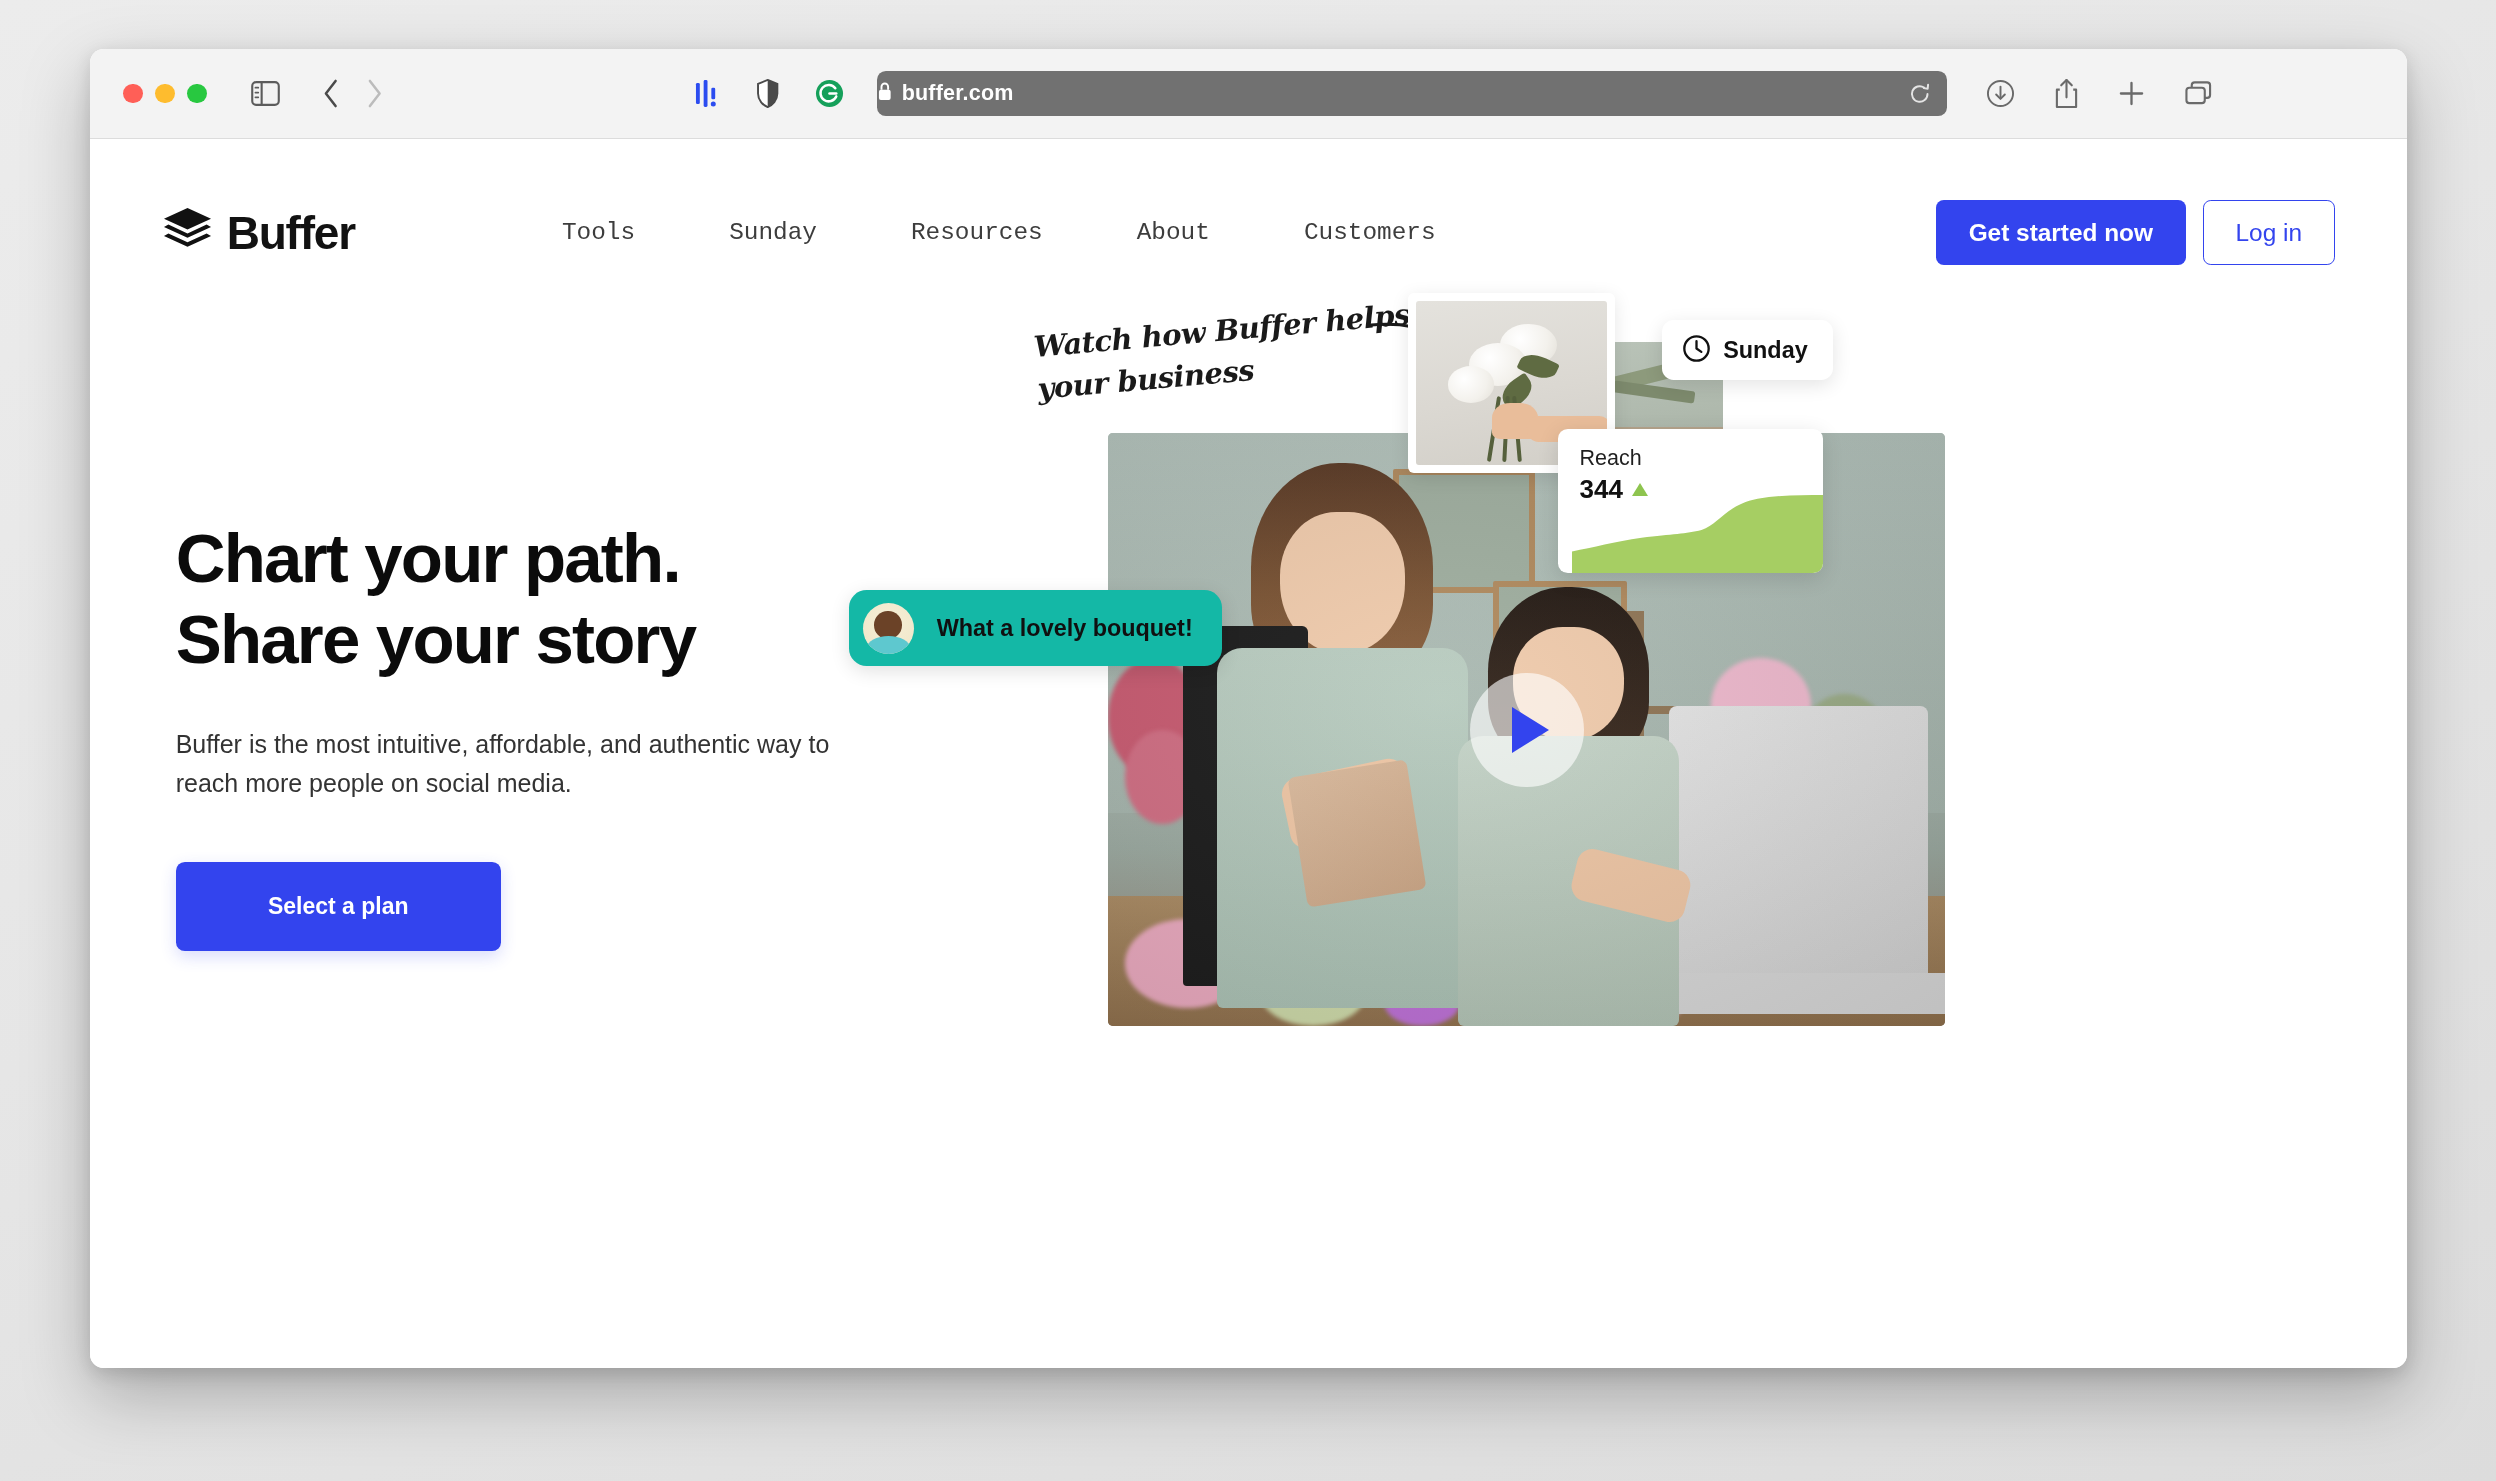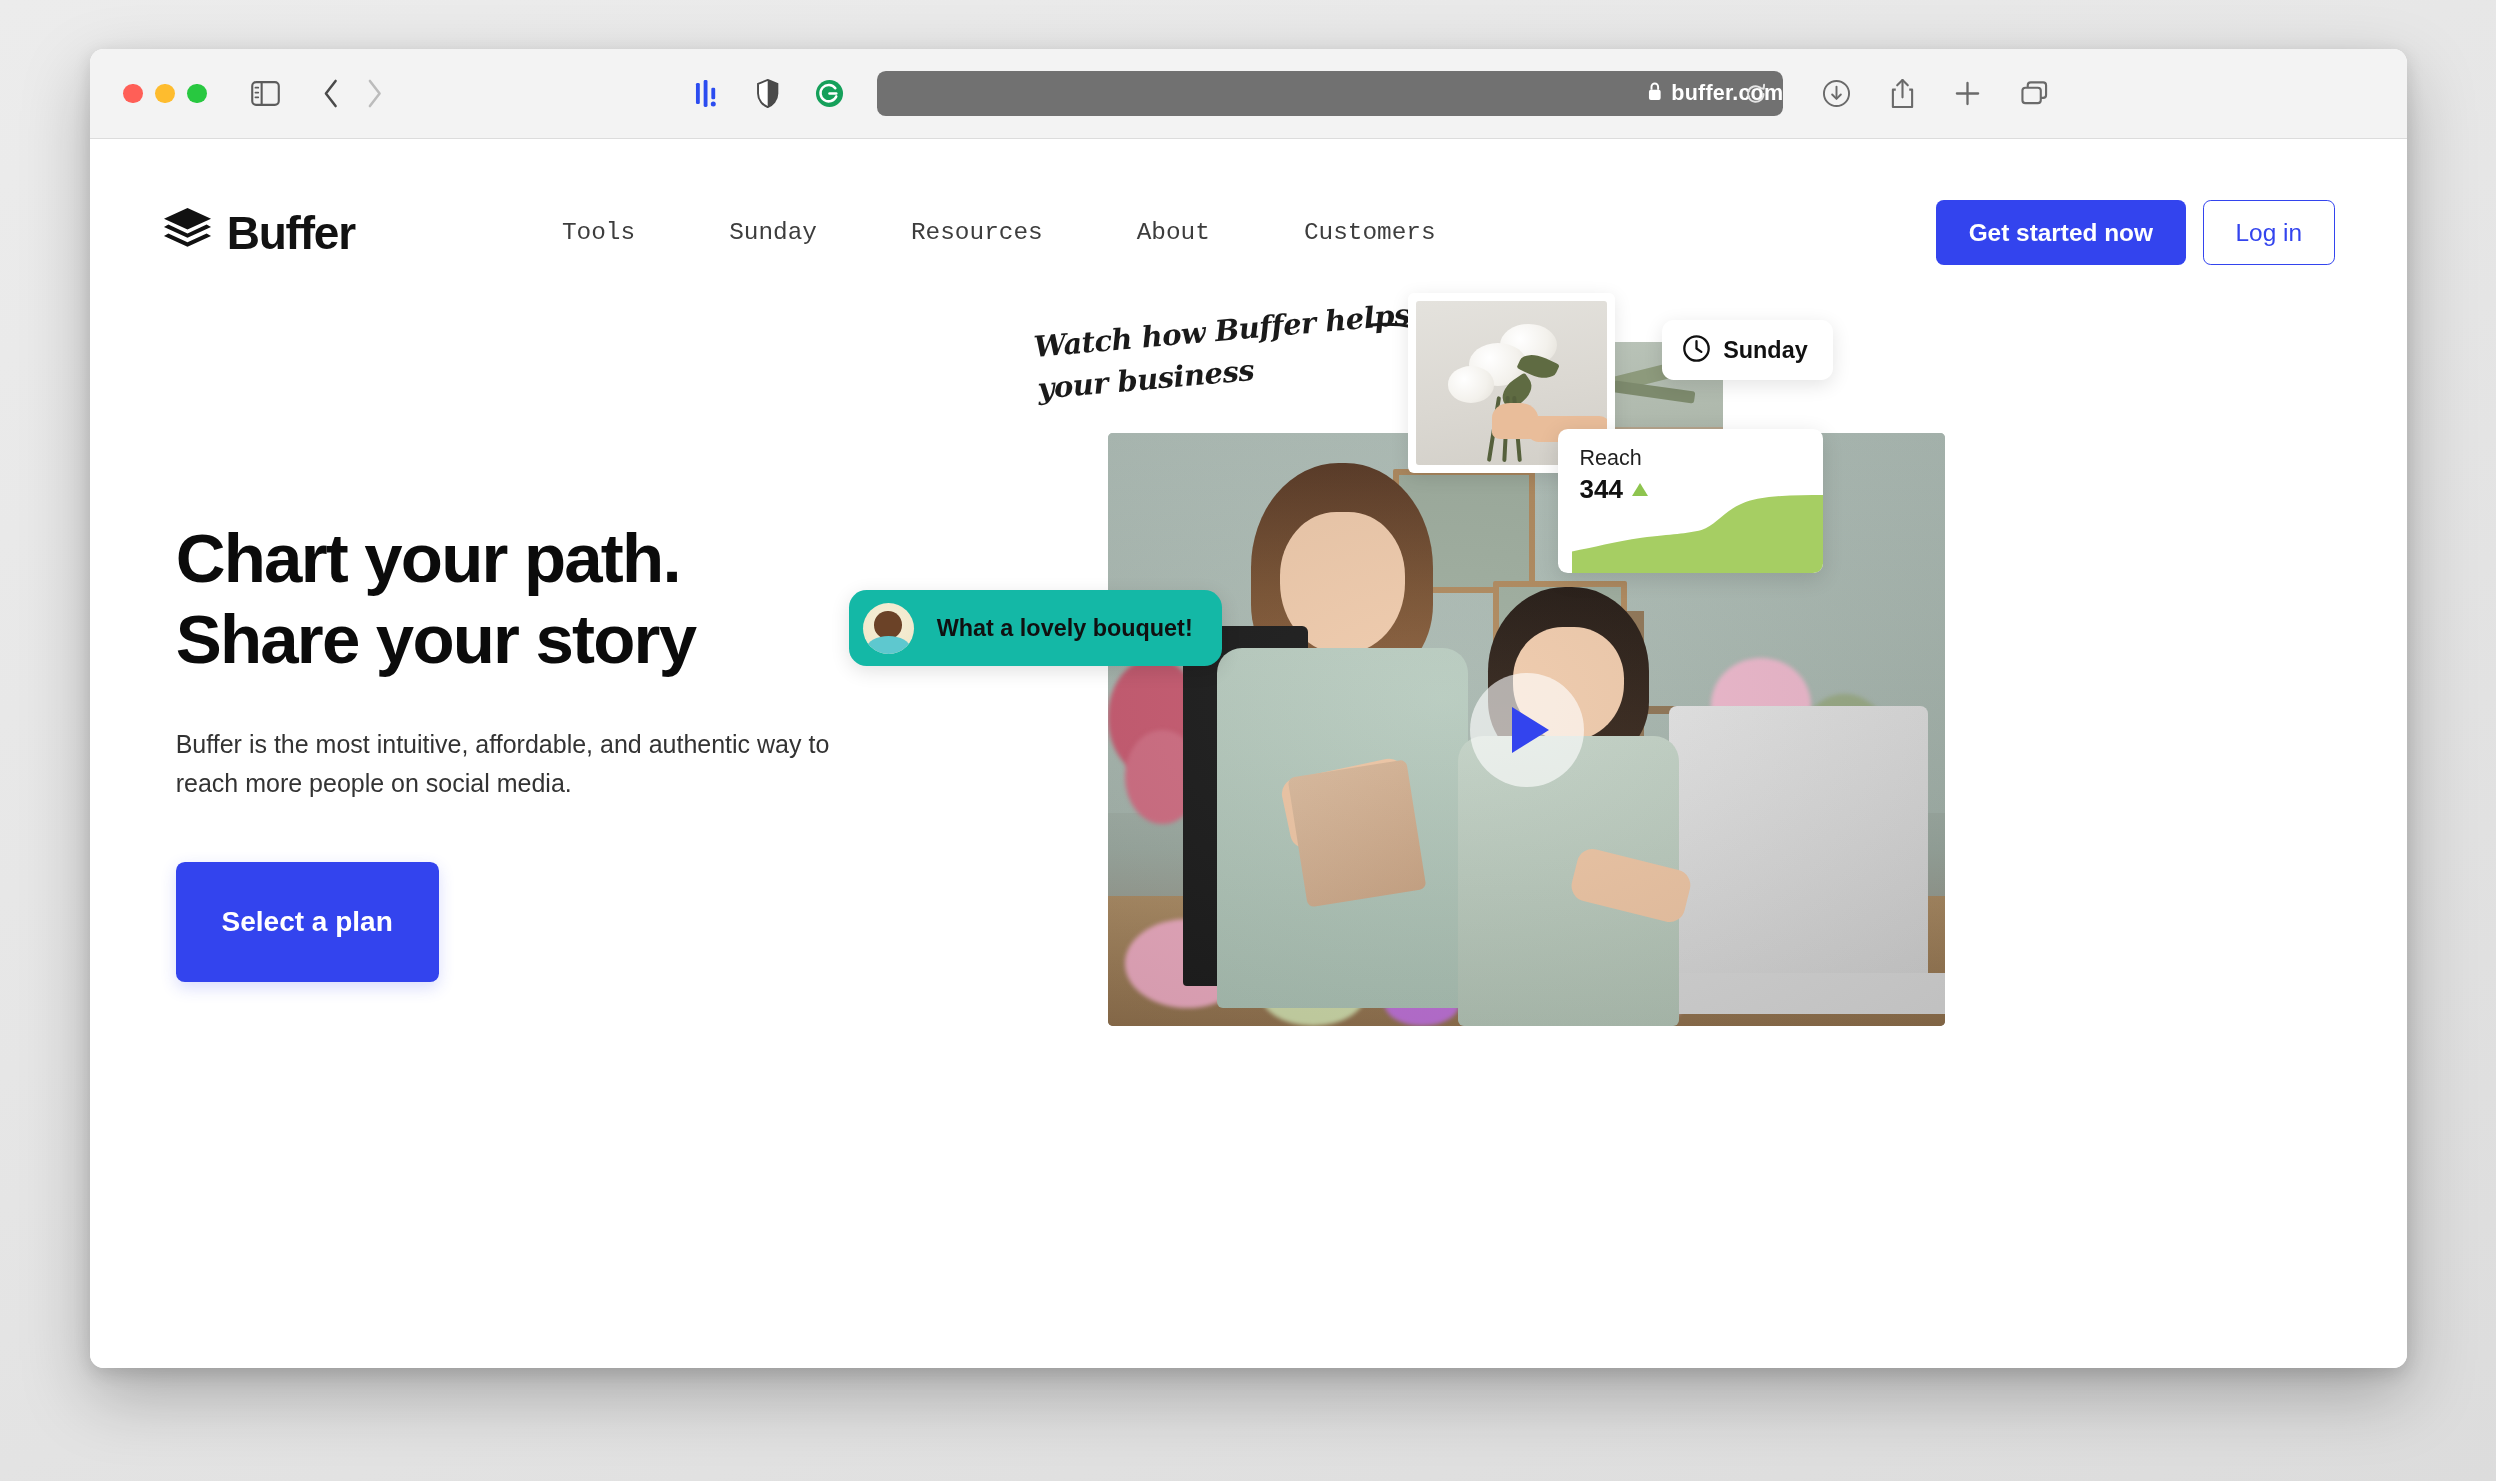--- a/index.html
+++ b/index.html
@@ -51,26 +51,26 @@
   .nav-fwd { margin-left: 25px; }
 
   .ext-icons {
     display: flex; align-items: center; gap: 36px;
     margin-left: 310px;
   }
 
   
   .url-bar {
     flex: 0 0 auto;
-    width: 906px;
+    width: 1070px;
     height: 45px;
     margin-left: 33px;
     background: #717171;
     border-radius: 8.8px;
-    display: flex; align-items: center; justify-content: flex-end;
+    display: flex; align-items: center; justify-content: flex-start;
     position: relative;
   }
   .url-inner { display: flex; align-items: center; gap: 8.8px; }
   .url-text {
     color: #ffffff;
     font-size: 21.5px;
     font-weight: 600;
     letter-spacing: 0.2px;
   }
   .reload-btn {
@@ -161,23 +161,23 @@
     margin-top: 45px;
     font-size: 25px;
     line-height: 1.55;
     color: #333;
     max-width: 702px;
   }
   .btn-hero {
     margin-top: 59px;
     background: #3344ee;
     color: #fff;
-    font-size: 28px; font-weight: 700;
-    padding: 44px 0;
-    width: 263px;
+    font-size: 23px; font-weight: 700;
+    padding: 31px 0;
+    width: 325px;
     border: none; border-radius: 8.8px;
     cursor: pointer;
     font-family: inherit;
     box-shadow: 0 5.9px 15.6px rgba(51,68,238,0.18);
   }
 
   
   .hero-right {
     position: relative;
     flex: 1;

